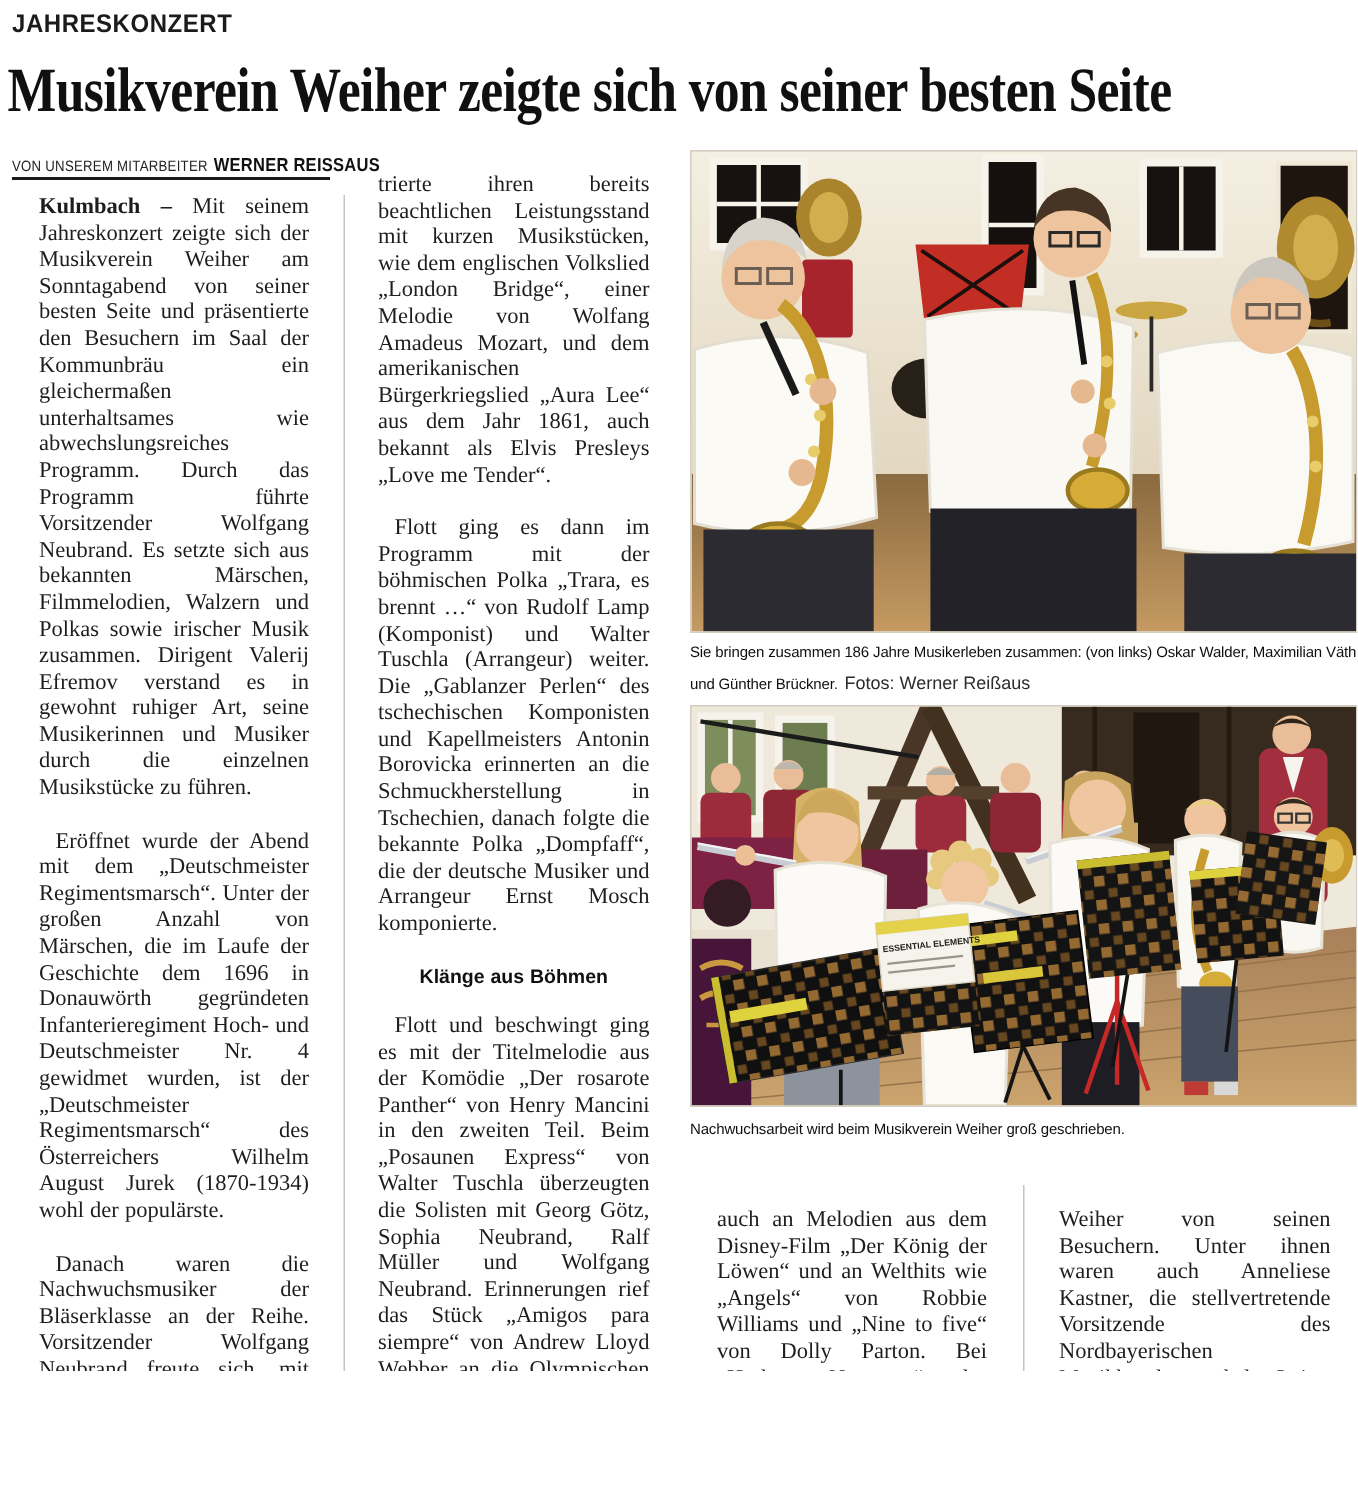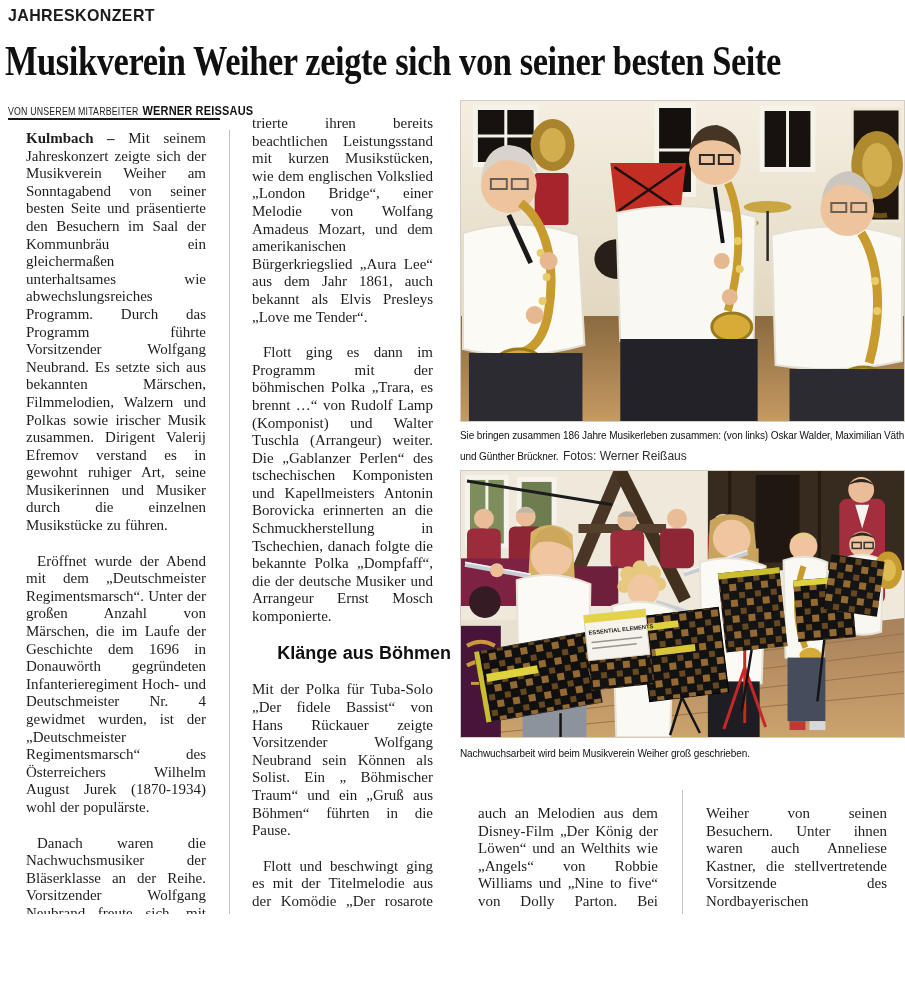--- a/index.html
+++ b/index.html
@@ -21,21 +21,21 @@
   .col{position:absolute;overflow:hidden;font-size:15px;line-height:17.6px;
        text-align:justify;hyphens:auto;-webkit-hyphens:auto;word-spacing:.02em;}
   .col p{margin:18px;}
   .col p.ind{text-indent:11px;}
   .col1{left:8px;top:112px;width:216px;height:878px;}
   .col2{left:234px;top:97px;width:217px;height:909px;}
   .col3{left:460px;top:787px;width:216px;height:219px;}
   .col4{left:688px;top:787px;width:217px;height:219px;}
   .dateline{font-weight:bold;}
   .subhead{margin:7px 0 5px 0;font-family:"Liberation Sans",sans-serif;font-weight:bold;
-           font-size:18px;line-height:1.1;color:#101010;text-align:right;text-indent:0;}
+           font-size:13px;line-height:1.1;color:#101010;text-align:center;text-indent:0;}
   .colrule{position:absolute;width:1px;background:#c4c4c4;}
   .rule12{left:229px;top:130px;height:874px;}
   .rule34{left:682px;top:790px;height:212px;}
   
   .photo{position:absolute;left:460px;width:445px;margin:0;border:1px solid #d4cec2;box-sizing:border-box;overflow:hidden;background:#e8e0d0;}
   .photo svg{display:block;width:100%;height:100%;}
   .photo1{top:100px;height:322px;}
   .photo2{top:470px;height:268px;}
   .caption{position:absolute;left:460px;width:445px;font-family:"Liberation Sans",sans-serif;
            line-height:19px;color:#0f0f0f;}
@@ -64,21 +64,20 @@
   <div class="col col1">
     <p><span class="dateline">Kulmbach –</span> <span>Mit seinem Jahreskonzert zeigte sich der Musikverein Weiher am Sonntagabend von seiner besten Seite und präsentierte den Besuchern im Saal der Kommunbräu ein gleichermaßen unterhaltsames wie abwechslungsreiches Programm. Durch das Programm führte Vorsitzender Wolfgang Neubrand. Es setzte sich aus bekannten Märschen, Filmmelodien, Walzern und Polkas sowie irischer Musik zusammen. Dirigent Valerij Efremov verstand es in gewohnt ruhiger Art, seine Musikerinnen und Musiker durch die einzelnen Musikstücke zu führen.</span></p>
     <p class="ind">Eröffnet wurde der Abend mit dem „Deutschmeister Regimentsmarsch“. Unter der großen Anzahl von Märschen, die im Laufe der Geschichte dem 1696 in Donauwörth gegründeten Infanterieregiment Hoch- und Deutschmeister Nr. 4 gewidmet wurden, ist der „Deutschmeister Regimentsmarsch“ des Österreichers Wilhelm August Jurek (1870-1934) wohl der populärste.</p>
     <p class="ind">Danach waren die Nachwuchsmusiker der Bläserklasse an der Reihe. Vorsitzender Wolfgang Neubrand freute sich, mit Luise Höhn, Leonie Koch, Charlotte Eckert, Manuel Küfner und Jan Altmann gleich fünf junge Musikerinnen und Musiker begrüßen zu können, die seit Januar diesen Jahres in Zusammenarbeit mit der Max-Hundt-Schule mit dem Instrumentalunterricht begonnen haben. Erfreulich für den Musikverein Weiher: Seit letzter Woche haben weitere acht Kinder mit der Instrumentalausbildung begonnen. Die Bläserklasse demons-</p>
   </div>
 
   <div class="col col2">
     <p>trierte ihren bereits beachtlichen Leistungsstand mit kurzen Musikstücken, wie dem englischen Volkslied „London Bridge“, einer Melodie von Wolfang Amadeus Mozart, und dem amerikanischen Bürgerkriegslied „Aura Lee“ aus dem Jahr 1861, auch bekannt als Elvis Presleys „Love me Tender“.</p>
     <p class="ind">Flott ging es dann im Programm mit der böhmischen Polka „Trara, es brennt …“ von Rudolf Lamp (Komponist) und Walter Tuschla (Arrangeur) weiter. Die „Gablanzer Perlen“ des tschechischen Komponisten und Kapellmeisters Antonin Borovicka erinnerten an die Schmuckherstellung in Tschechien, danach folgte die bekannte Polka „Dompfaff“, die der deutsche Musiker und Arrangeur Ernst Mosch komponierte.</p>
     <h2 class="subhead">Klänge aus Böhmen</h2>
-    <p>Mit der Polka für Tuba-Solo „Der fidele Bassist“ von Hans Rückauer zeigte Vorsitzender Wolfgang Neubrand sein Können als Solist. Ein „ Böhmischer Traum“ und ein „Gruß aus Böhmen“ führten in die Pause.</p>
     <p class="ind">Flott und beschwingt ging es mit der Titelmelodie aus der Komödie „Der rosarote Panther“ von Henry Mancini in den zweiten Teil. Beim „Posaunen Express“ von Walter Tuschla überzeugten die Solisten mit Georg Götz, Sophia Neubrand, Ralf Müller und Wolfgang Neubrand. Erinnerungen rief das Stück „Amigos para siempre“ von Andrew Lloyd Webber an die Olympischen Spiele 1992 in Barcelona wach. Julian Neubrand imponierte mit seinem Euphonium-Solo beim irischen Volkslied „Carrickfergus“, und dann wagten sich die Weiherer Musikantinnen und Musikanten</p>
   </div>
 
   <figure class="photo photo1">
     <svg viewBox="0 0 445 320" preserveAspectRatio="none">
       <defs>
         <linearGradient id="wg1" x1="0" y1="0" x2="0" y2="1">
           <stop offset="0" stop-color="#f4efe2"></stop>
             <stop offset="1" stop-color="#e1d5bd"></stop>
         </linearGradient>

